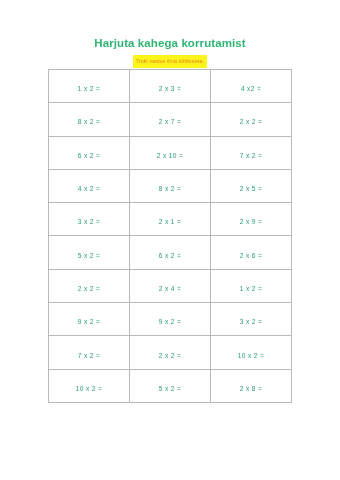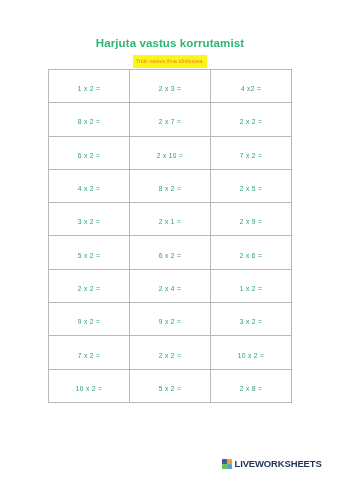--- a/index.html
+++ b/index.html
@@ -115,21 +115,21 @@
     white-space: nowrap;
     line-height: 10px;
   }
 </style>
 </head>
 <body>
 
 <div class="worksheet">
 
   <div class="header">
-    <div class="worksheet-title">Harjuta vastus korrutamist</div>
+    <div class="worksheet-title">Harjuta kahega korrutamist</div>
     <div class="subtitle-wrap">
       <span class="worksheet-subtitle">Trüki vastus ilma tühikuteta.</span>
     </div>
   </div>
 
   <table class="exercise-table">
     <tbody>
       <tr>
         <td><span class="cell-text">1 x 2 =</span></td>
         <td><span class="cell-text">2 x 3 =</span></td>
@@ -176,23 +176,14 @@
         <td><span class="cell-text">10 x 2 =</span></td>
       </tr>
       <tr>
         <td><span class="cell-text">10 x 2 =</span></td>
         <td><span class="cell-text">5 x 2 =</span></td>
         <td><span class="cell-text">2 x 8 =</span></td>
       </tr>
     </tbody>
   </table>
 
-  <div class="footer-logo">
-    <span class="logo-mark">
-      <i class="lm1"></i>
-        <i class="lm2"></i>
-        <i class="lm3"></i>
-        <i class="lm4"></i>
-    </span>
-    <span class="logo-text">LIVEWORKSHEETS</span>
-  </div>
 
 </div>
 
 </body></html>

